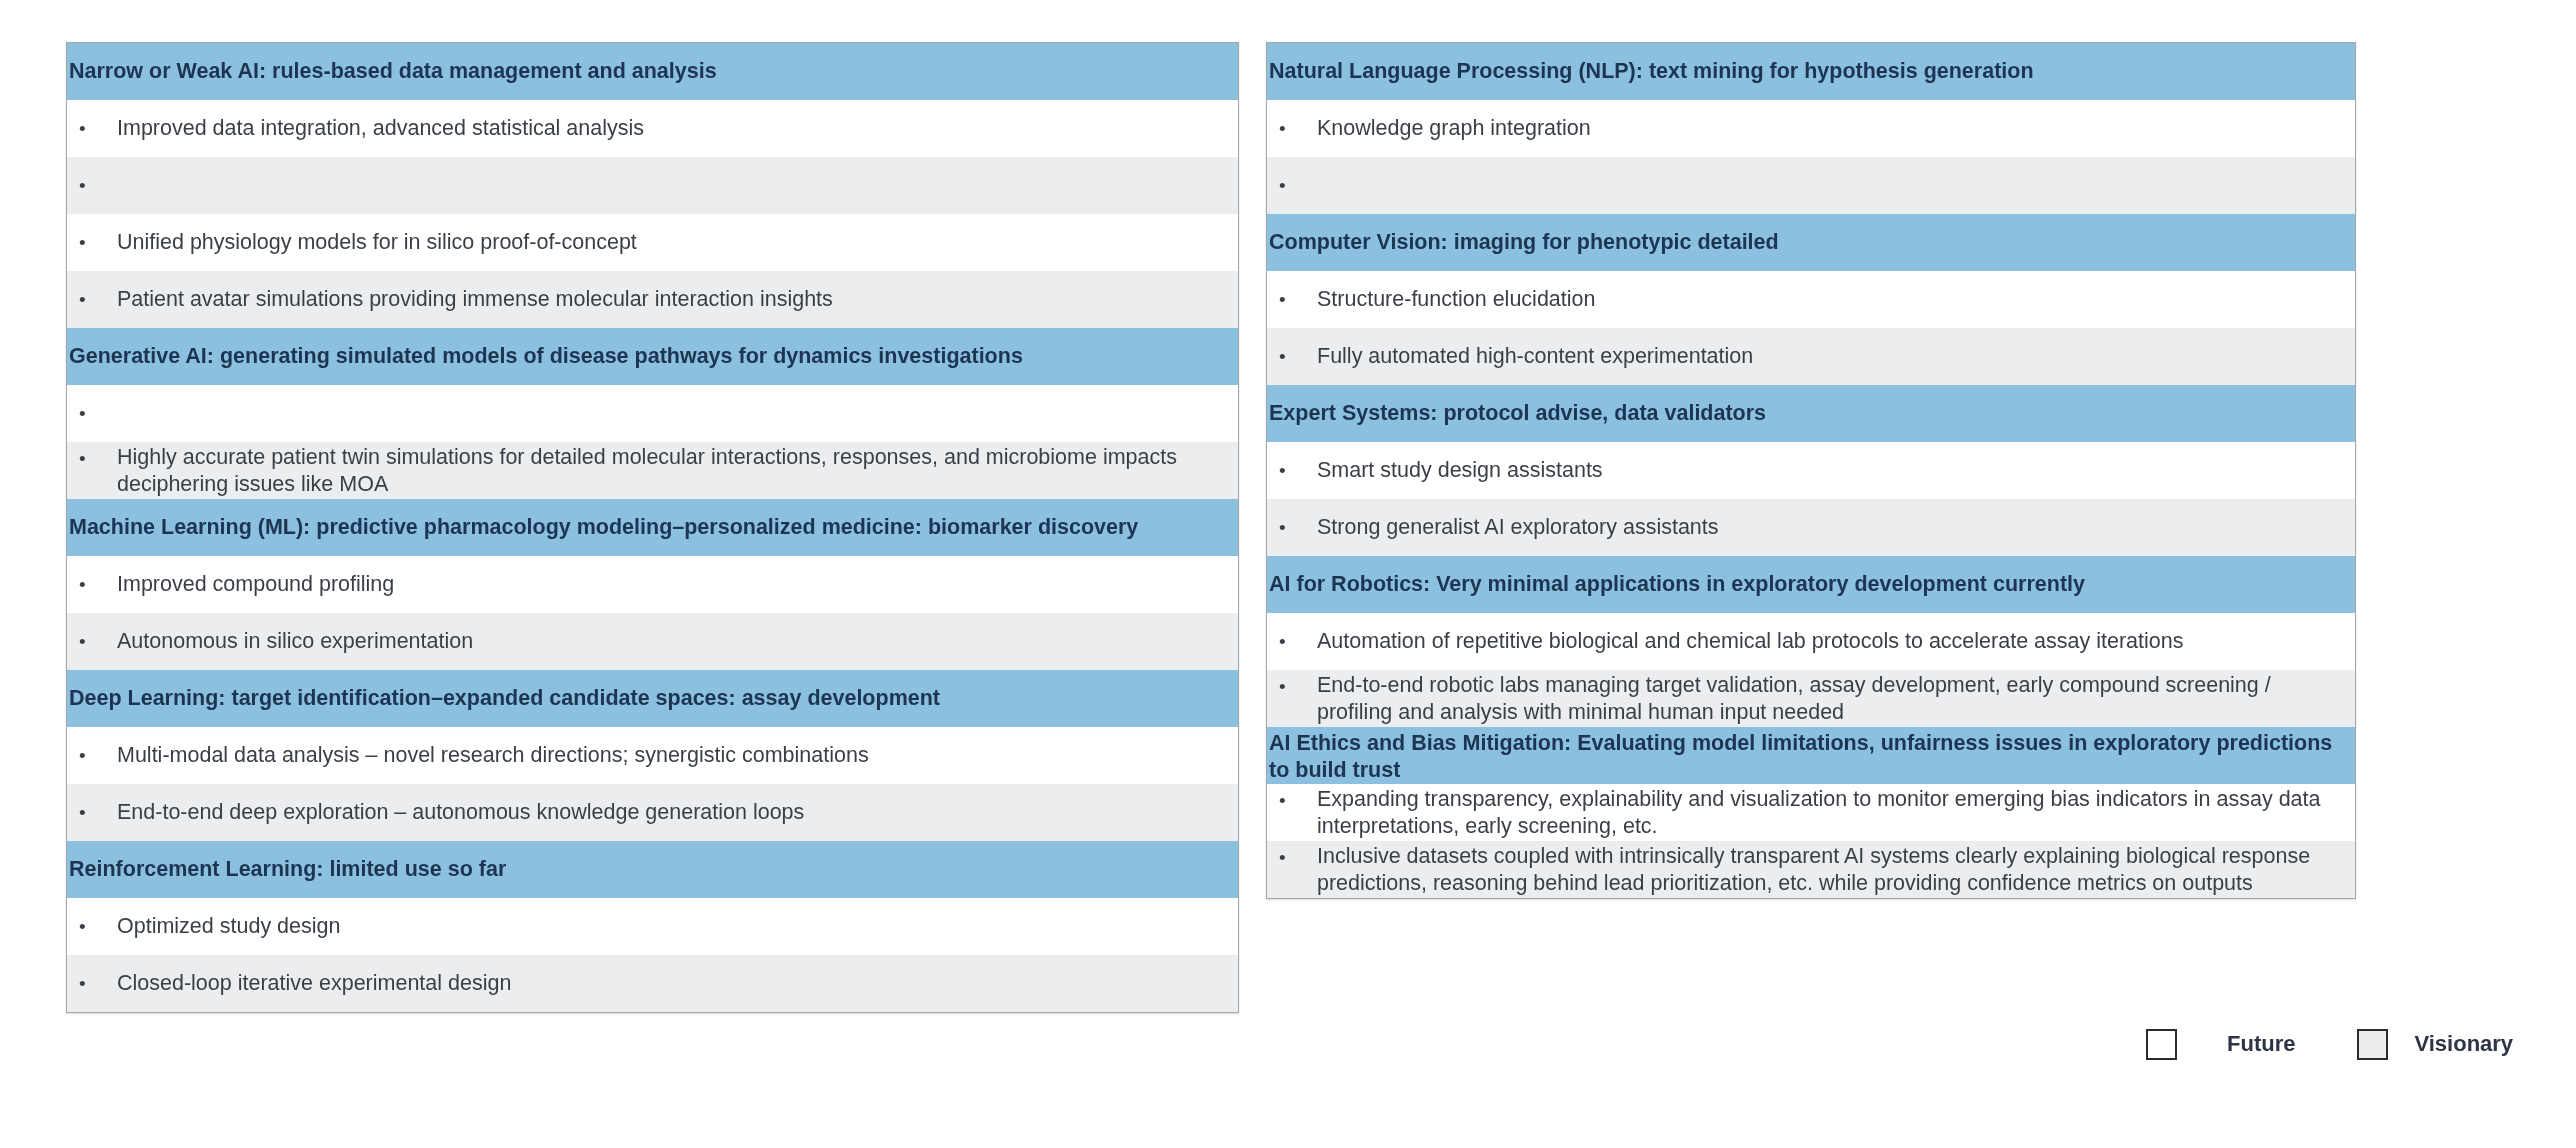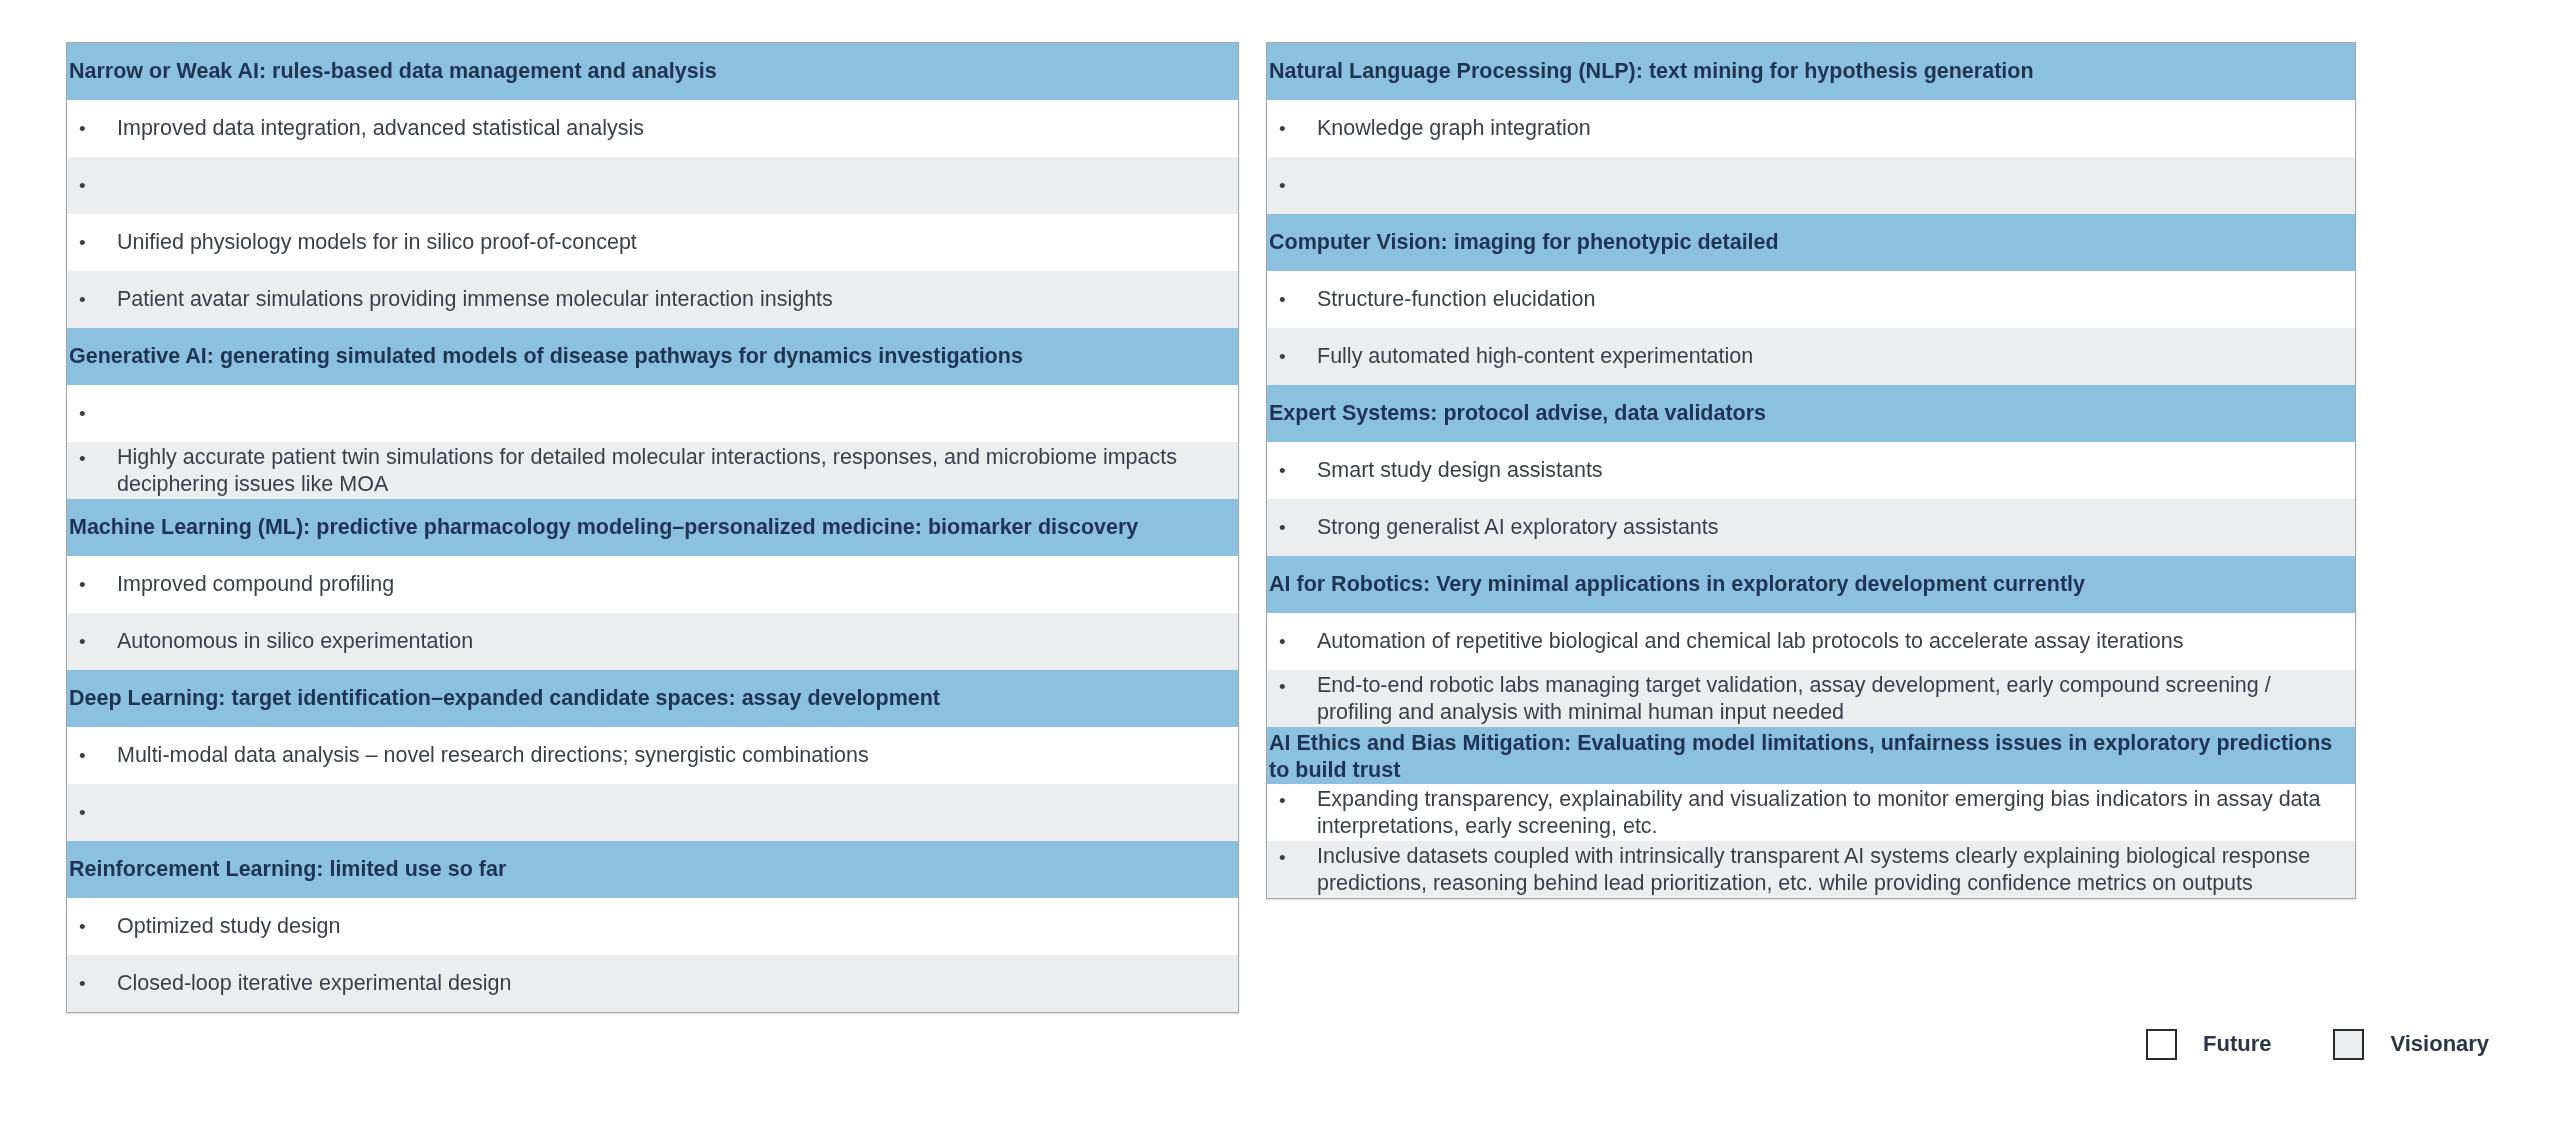--- a/index.html
+++ b/index.html
@@ -78,21 +78,21 @@
     height: 31px;
     border: 2.6px solid #2b2b2b;
     box-sizing: border-box;
   }
   .legend-label {
     font-size: 22px;
     font-weight: bold;
     color: #2c3446;
     margin-left: 26px;
   }
-  .legend-item.future { margin-right: 62px; }
+  .legend-item.future { margin-right: 62px; gap: 24px; }
   .legend-item.future .legend-box { background: #ffffff; }
   .legend-item.visionary .legend-box { background: #ebedef; }
 </style>
 </head>
 <body>
 
 <div class="panel left">
 
   <div class="row header">
       <span>Narrow or Weak AI: rules-based data management and analysis</span>
@@ -139,20 +139,21 @@
 
   <div class="row header">
       <span>Deep Learning: target identification–expanded candidate spaces: assay development</span>
     </div>
   <div class="row item single">
       <span class="bullet">•</span>
       <span class="text">Multi-modal data analysis – novel research directions; synergistic combinations</span>
     </div>
   <div class="row item single alt">
       <span class="bullet">•</span>
+      <span class="text">End-to-end deep exploration – autonomous knowledge generation loops</span>
     </div>
 
   <div class="row header">
       <span>Reinforcement Learning: limited use so far</span>
     </div>
   <div class="row item single">
       <span class="bullet">•</span>
       <span class="text">Optimized study design</span>
     </div>
   <div class="row item single alt">

